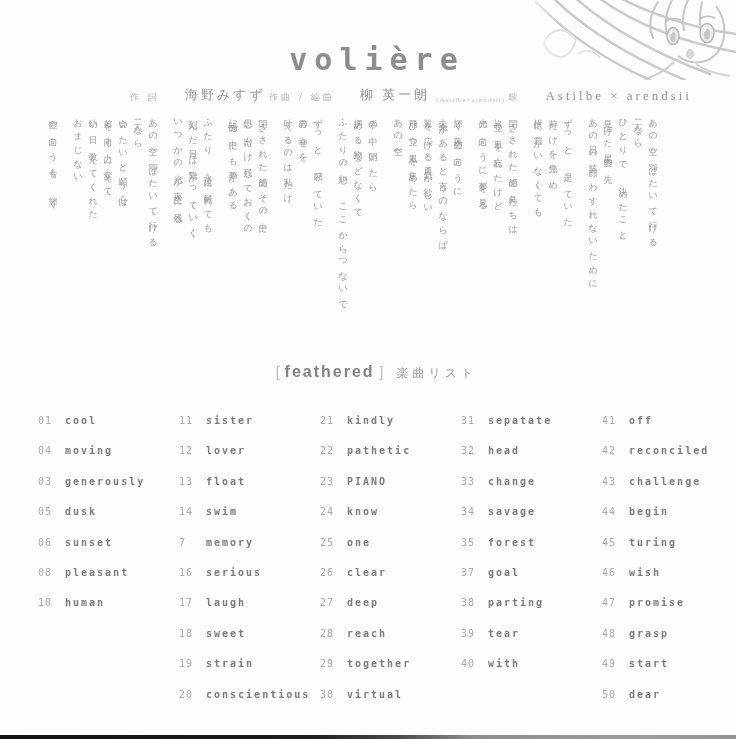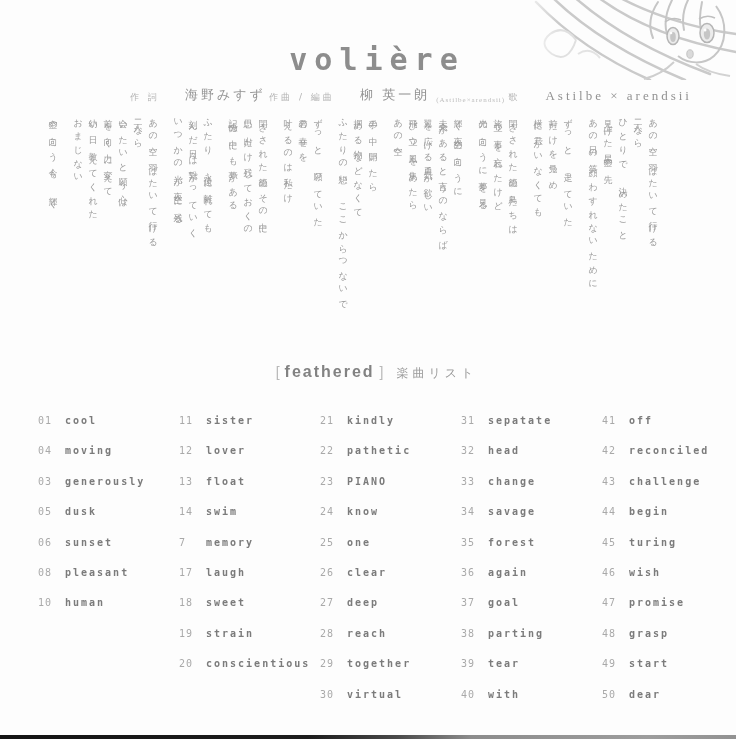--- a/index.html
+++ b/index.html
@@ -260,20 +260,24 @@
         </div>
         <div class="track-row">
           <span class="track-no">14</span>
           <span class="track-title">swim</span>
         </div>
         <div class="track-row">
           <span class="track-no">7</span>
           <span class="track-title">memory</span>
         </div>
         <div class="track-row">
+          <span class="track-no">16</span>
+          <span class="track-title">serious</span>
+        </div>
+        <div class="track-row">
           <span class="track-no">17</span>
           <span class="track-title">laugh</span>
         </div>
         <div class="track-row">
           <span class="track-no">18</span>
           <span class="track-title">sweet</span>
         </div>
         <div class="track-row">
           <span class="track-no">19</span>
           <span class="track-title">strain</span>
@@ -340,24 +344,20 @@
         </div>
         <div class="track-row">
           <span class="track-no">34</span>
           <span class="track-title">savage</span>
         </div>
         <div class="track-row">
           <span class="track-no">35</span>
           <span class="track-title">forest</span>
         </div>
         <div class="track-row">
-          <span class="track-no">36</span>
-          <span class="track-title">again</span>
-        </div>
-        <div class="track-row">
           <span class="track-no">37</span>
           <span class="track-title">goal</span>
         </div>
         <div class="track-row">
           <span class="track-no">38</span>
           <span class="track-title">parting</span>
         </div>
         <div class="track-row">
           <span class="track-no">39</span>
           <span class="track-title">tear</span>

